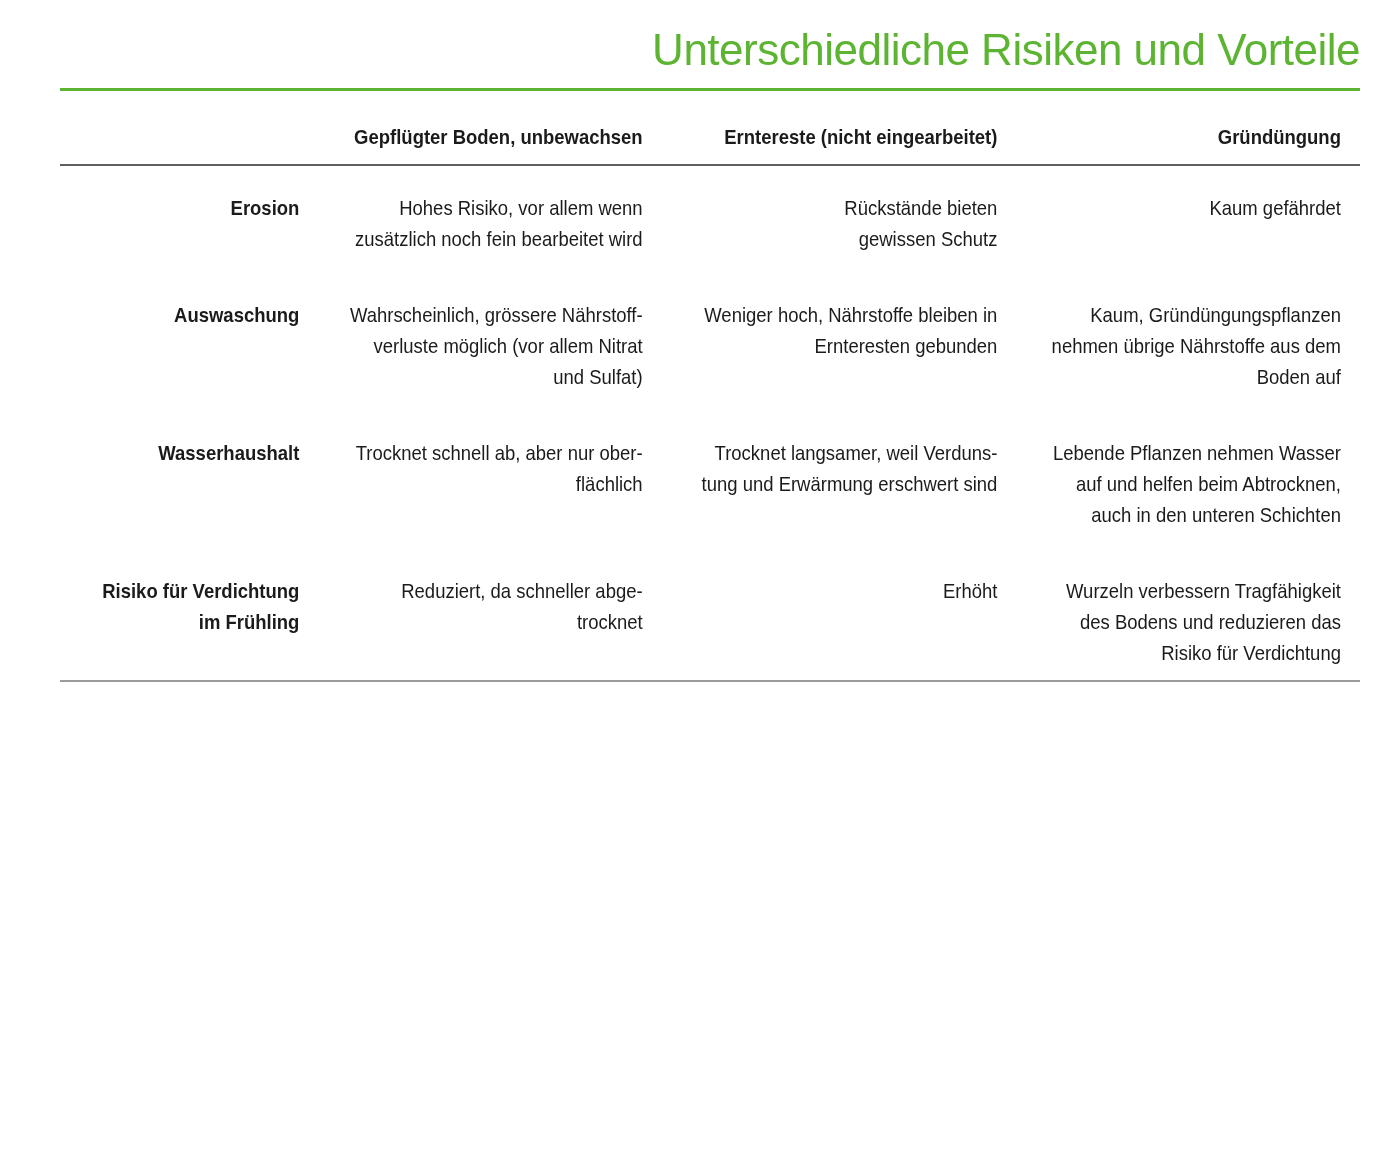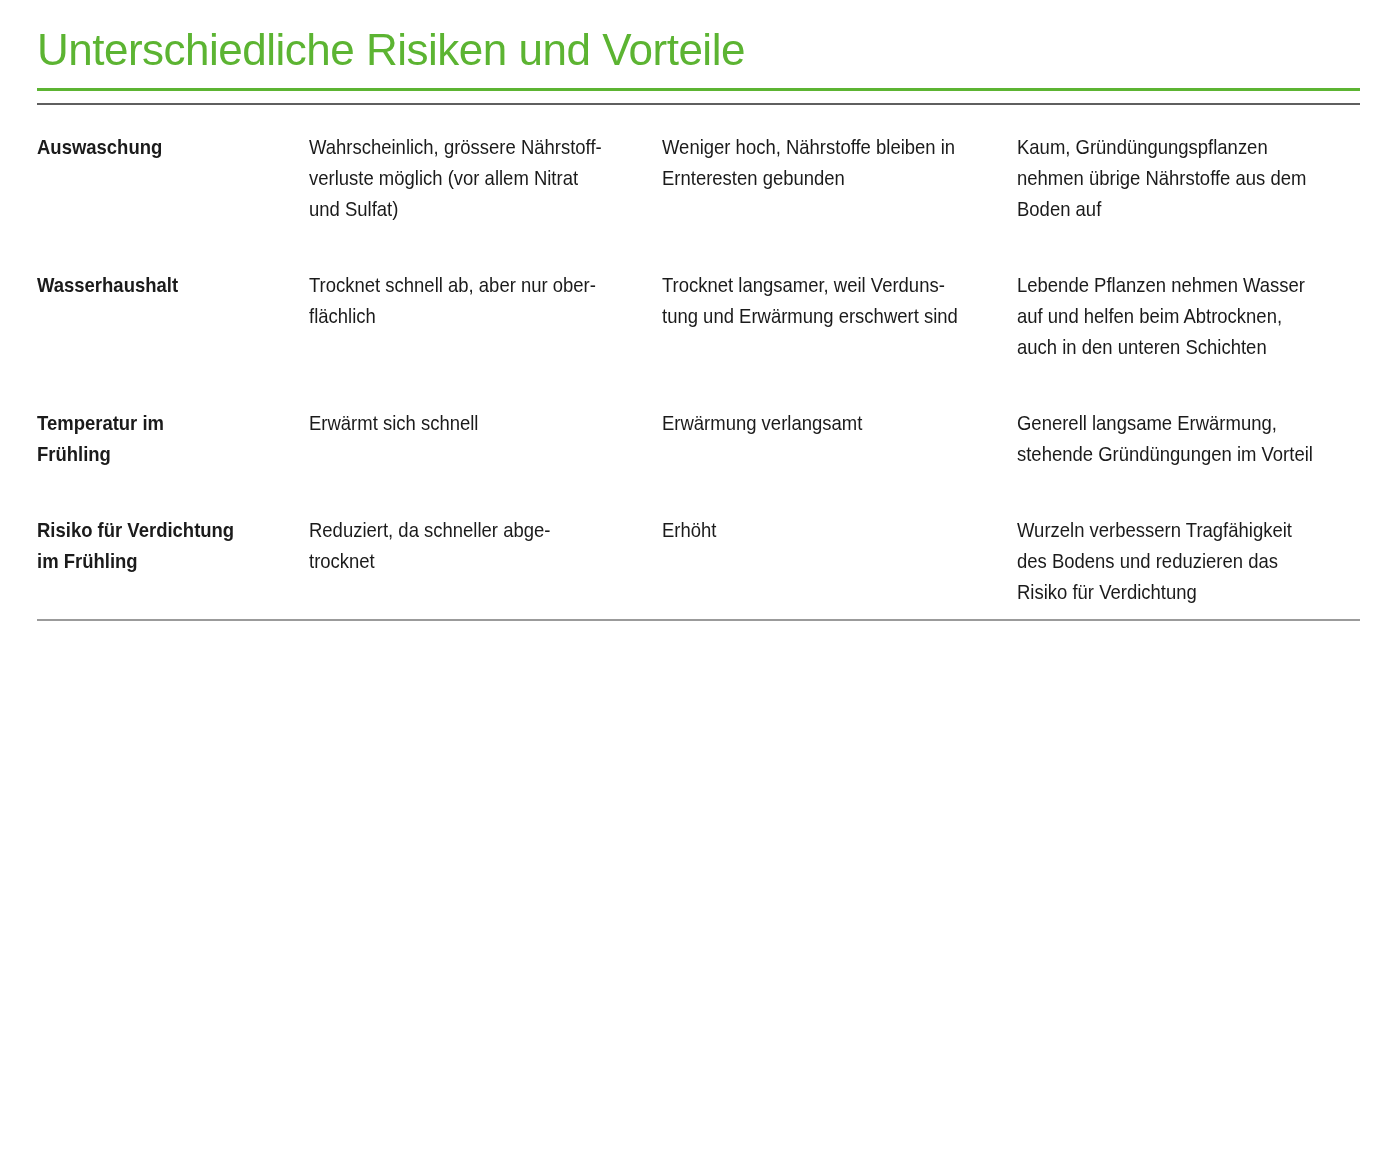--- a/index.html
+++ b/index.html
@@ -8,24 +8,25 @@
     --bottom-rule: #9b9b9b;
     --text: #1b1b1b;
   }
   * { margin: 0; padding: 0; box-sizing: border-box; }
   html, body { background: #ffffff; }
   .page {
     position: relative;
     width: 1400px;
     height: 1151px;
     background: #ffffff;
-    padding: 24px 40px 0 37px;
+    padding: 24px 40px 0 60px;
     overflow: hidden;
     font-family: "Liberation Sans", sans-serif;
     color: var(--text, #1b1b1b);
+    text-align: right;
   }
   .page-title {
     font-size: 44px;
     line-height: 52px;
     font-weight: 400;
     letter-spacing: -0.5px;
     color: var(--accent-green, #5cb432);
     white-space: pre;
   }
   .title-rule {
@@ -66,27 +67,41 @@
   }
 </style>
 </head>
 <body>
 
 <div class="page">
 
   <h1 class="page-title">Unterschiedliche Risiken und Vorteile</h1>
   <div class="title-rule"></div>
 
+  <div class="grid head-row">
+    <div class="cell label"></div>
+    <div class="cell">Gepflügter Boden, unbewachsen</div>
+    <div class="cell">Erntereste (nicht eingearbeitet)</div>
+    <div class="cell">Gründüngung</div>
+  </div>
   <div class="head-rule"></div>
 
   <div class="rows">
 
 
 
 
+    <div class="grid row">
+      <div class="cell label">Erosion</div>
+      <div class="cell">Hohes Risiko, vor allem wenn
+zusätzlich noch fein bearbeitet wird</div>
+      <div class="cell">Rückstände bieten
+gewissen Schutz</div>
+      <div class="cell">Kaum gefährdet</div>
+    </div>
 
     <div class="grid row">
       <div class="cell label">Auswaschung</div>
       <div class="cell">Wahrscheinlich, grössere Nährstoff-
 verluste möglich (vor allem Nitrat
 und Sulfat)</div>
       <div class="cell">Weniger hoch, Nährstoffe bleiben in
 Ernteresten gebunden</div>
       <div class="cell">Kaum, Gründüngungspflanzen
 nehmen übrige Nährstoffe aus dem
@@ -97,28 +112,20 @@
       <div class="cell label">Wasserhaushalt</div>
       <div class="cell">Trocknet schnell ab, aber nur ober-
 flächlich</div>
       <div class="cell">Trocknet langsamer, weil Verduns-
 tung und Erwärmung erschwert sind</div>
       <div class="cell">Lebende Pflanzen nehmen Wasser
 auf und helfen beim Abtrocknen,
 auch in den unteren Schichten</div>
     </div>
 
-    <div class="grid row">
-      <div class="cell label">Temperatur im
-Frühling</div>
-      <div class="cell">Erwärmt sich schnell</div>
-      <div class="cell">Erwärmung verlangsamt</div>
-      <div class="cell">Generell langsame Erwärmung,
-stehende Gründüngungen im Vorteil</div>
-    </div>
 
     <div class="grid row">
       <div class="cell label">Risiko für Verdichtung
 im Frühling</div>
       <div class="cell">Reduziert, da schneller abge-
 trocknet</div>
       <div class="cell">Erhöht</div>
       <div class="cell">Wurzeln verbessern Tragfähigkeit
 des Bodens und reduzieren das
 Risiko für Verdichtung</div>

